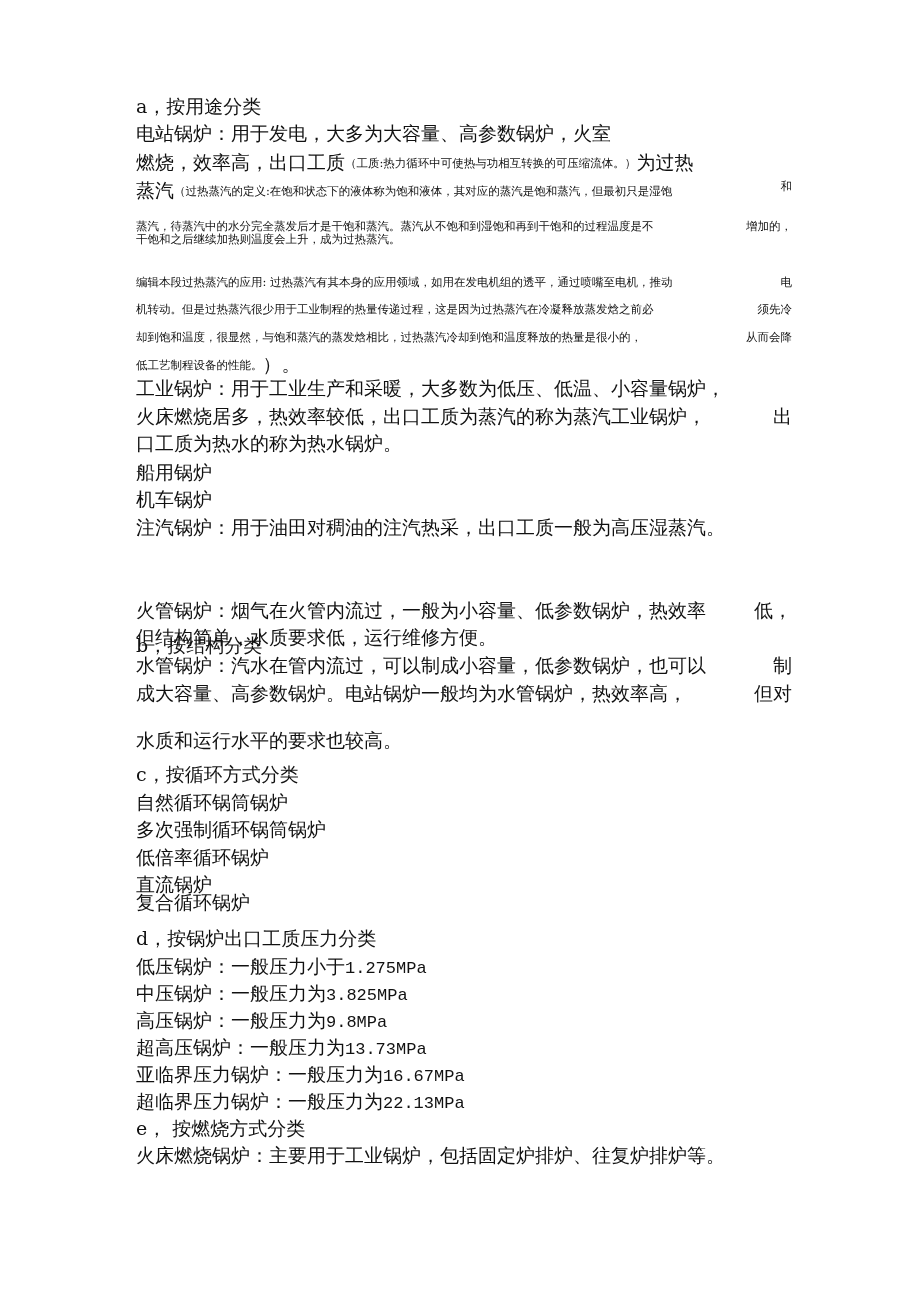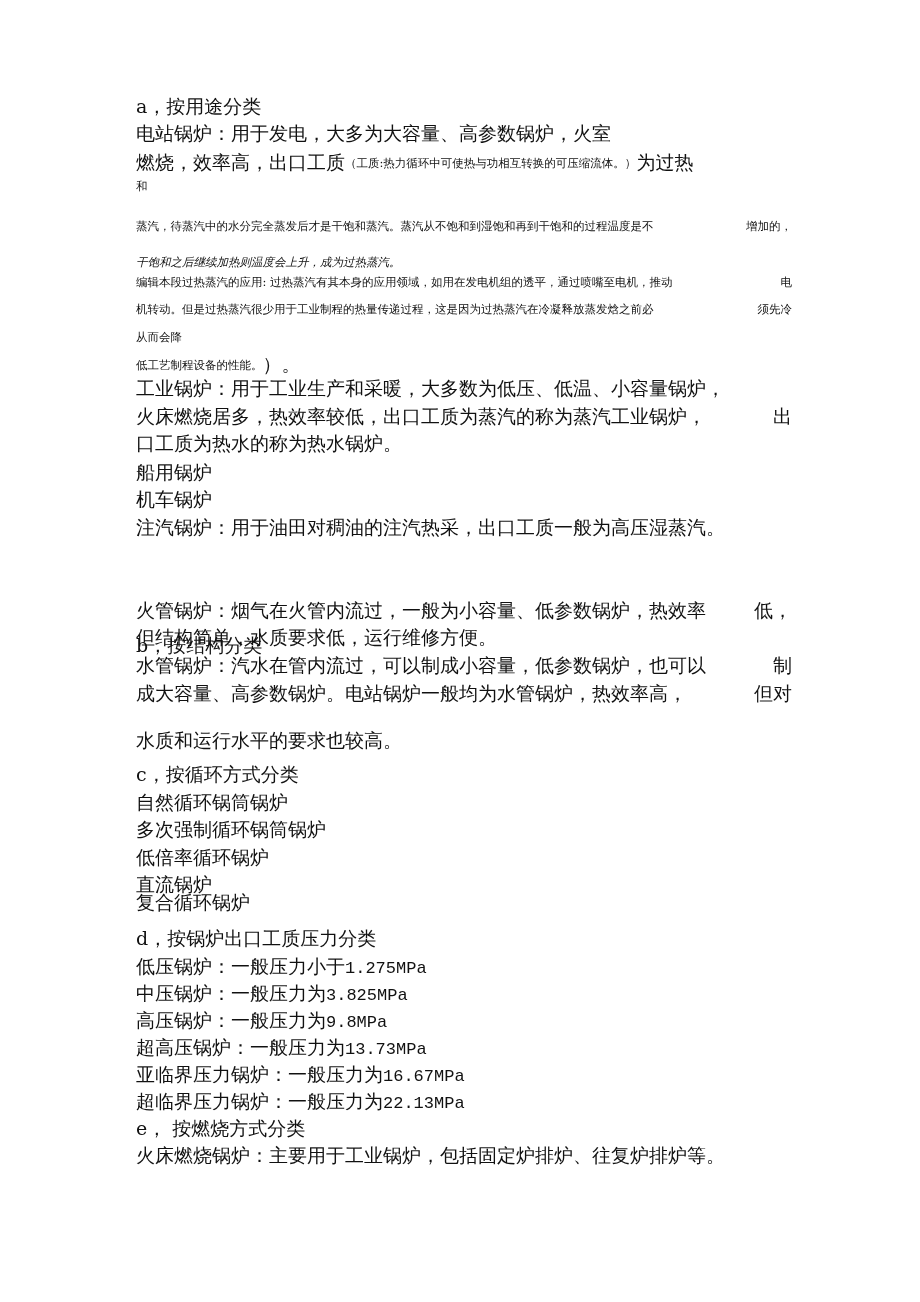--- a/index.html
+++ b/index.html
@@ -50,36 +50,38 @@
 <body>
 
 <div class="page">
 
   <div class="line" style="top:94px;">a，按用途分类</div>
   <div class="line" style="top:121px;">电站锅炉：用于发电，大多为大容量、高参数锅炉，火室</div>
   <div class="line mixed" style="top:150px;text-align:right;">
     <span>燃烧，效率高，出口工质</span><span class="small">（工质:热力循环中可使热与功相互转换的可压缩流体。）</span><span>为过热</span>
   </div>
   <div class="line mixed just" style="top:178px;">
+    <span><span>蒸汽</span><span class="small">（过热蒸汽的定义:在饱和状态下的液体称为饱和液体，其对应的蒸汽是饱和蒸汽，但最初只是湿饱</span></span>
     <span class="small">和</span>
   </div>
   <div class="line small just" style="top:216px;">
     <span>蒸汽，待蒸汽中的水分完全蒸发后才是干饱和蒸汽。蒸汽从不饱和到湿饱和再到干饱和的过程温度是不</span>
     <span>增加的，</span>
   </div>
-  <div class="line small" style="top:252px;font-style:italic;">干饱和之后继续加热则温度会上升，成为过热蒸汽。</div>
+  <div class="line small" style="top:229px;">干饱和之后继续加热则温度会上升，成为过热蒸汽。</div>
   <div class="line small just" style="top:272px;gap:42px;">
     <span>编辑本段过热蒸汽的应用: 过热蒸汽有其本身的应用领域，如用在发电机组的透平，通过喷嘴至电机，推动</span>
     <span>电</span>
   </div>
   <div class="line small just" style="top:299px;">
     <span>机转动。但是过热蒸汽很少用于工业制程的热量传递过程，这是因为过热蒸汽在冷凝释放蒸发焓之前必</span>
     <span>须先冷</span>
   </div>
   <div class="line small just" style="top:327px;">
+    <span>却到饱和温度，很显然，与饱和蒸汽的蒸发焓相比，过热蒸汽冷却到饱和温度释放的热量是很小的，</span>
     <span>从而会降</span>
   </div>
   <div class="line mixed" style="top:352px;">
     <span class="small">低工艺制程设备的性能。</span><span>）。</span>
   </div>
 
   <div class="line" style="top:376px;">工业锅炉：用于工业生产和采暖，大多数为低压、低温、小容量锅炉，</div>
   <div class="line just" style="top:404px;">
     <span>火床燃烧居多，热效率较低，出口工质为蒸汽的称为蒸汽工业锅炉，</span>
     <span>出</span>

